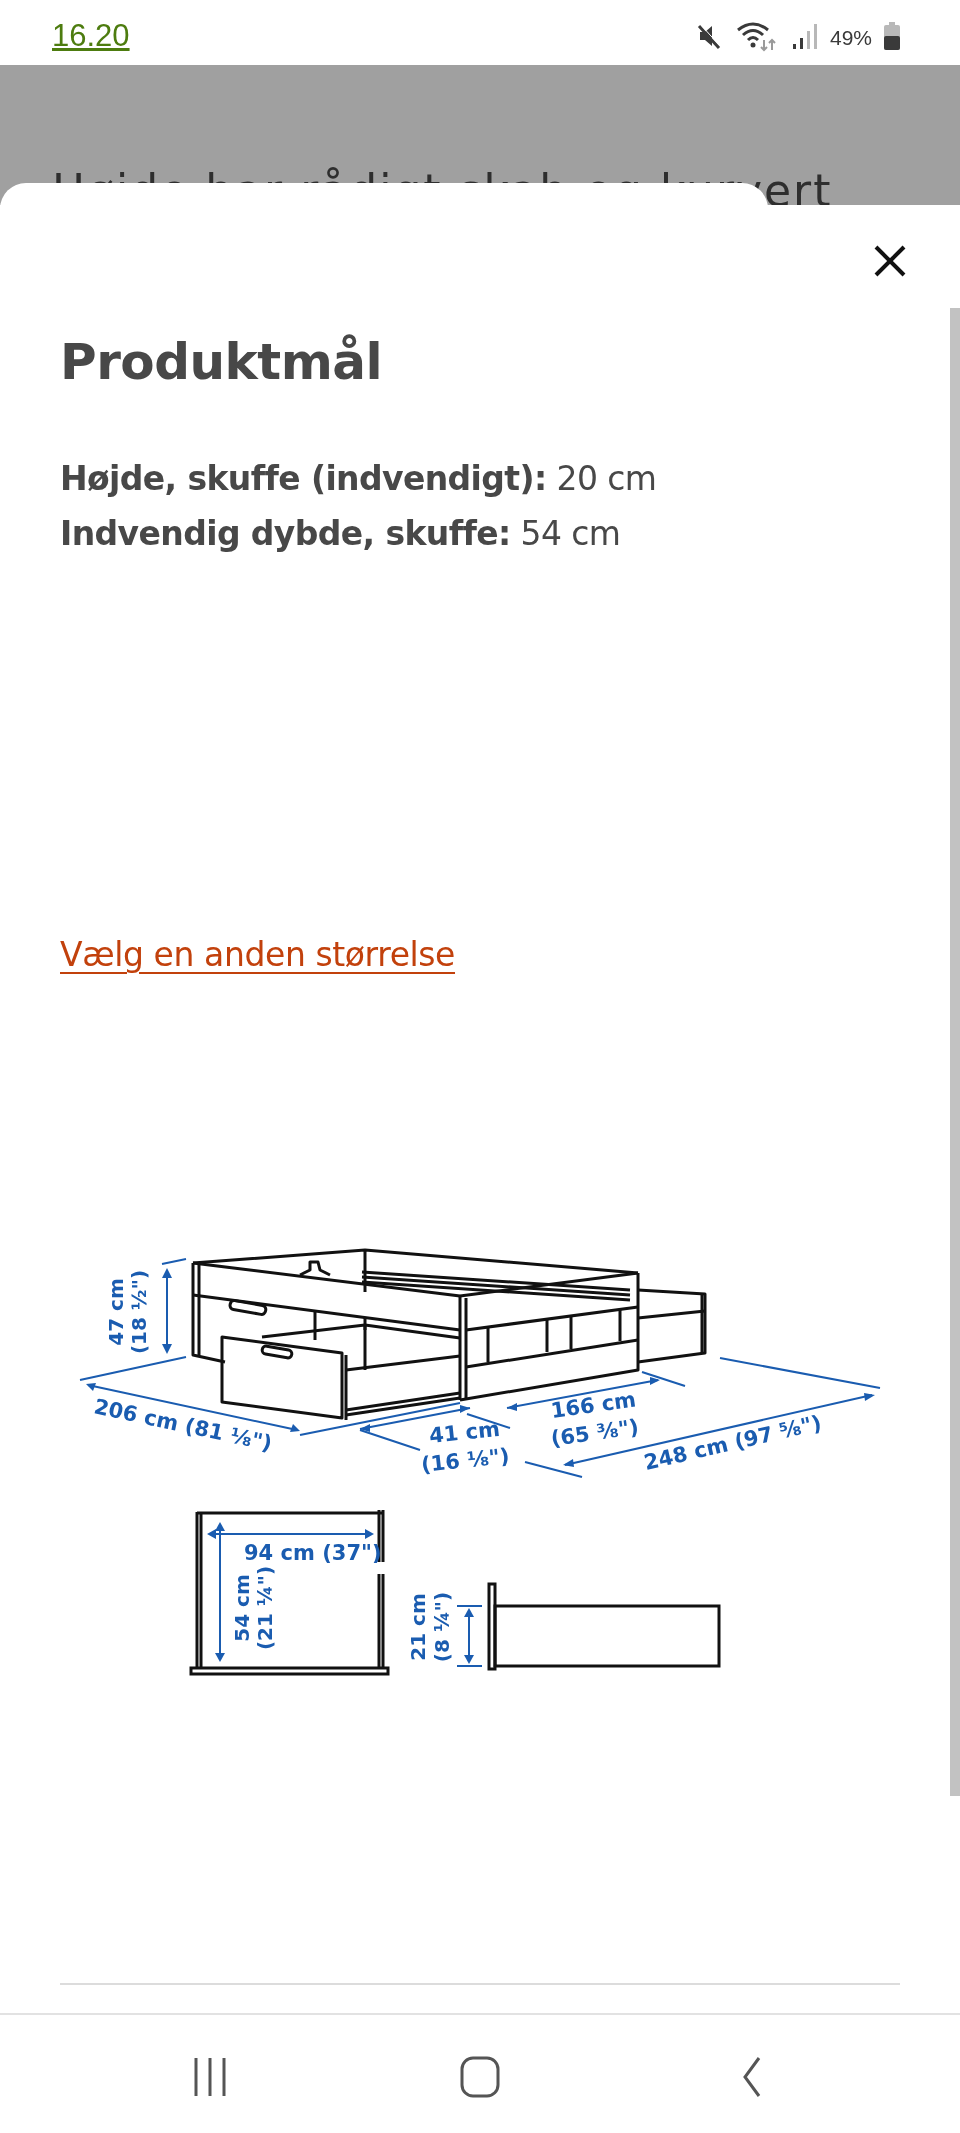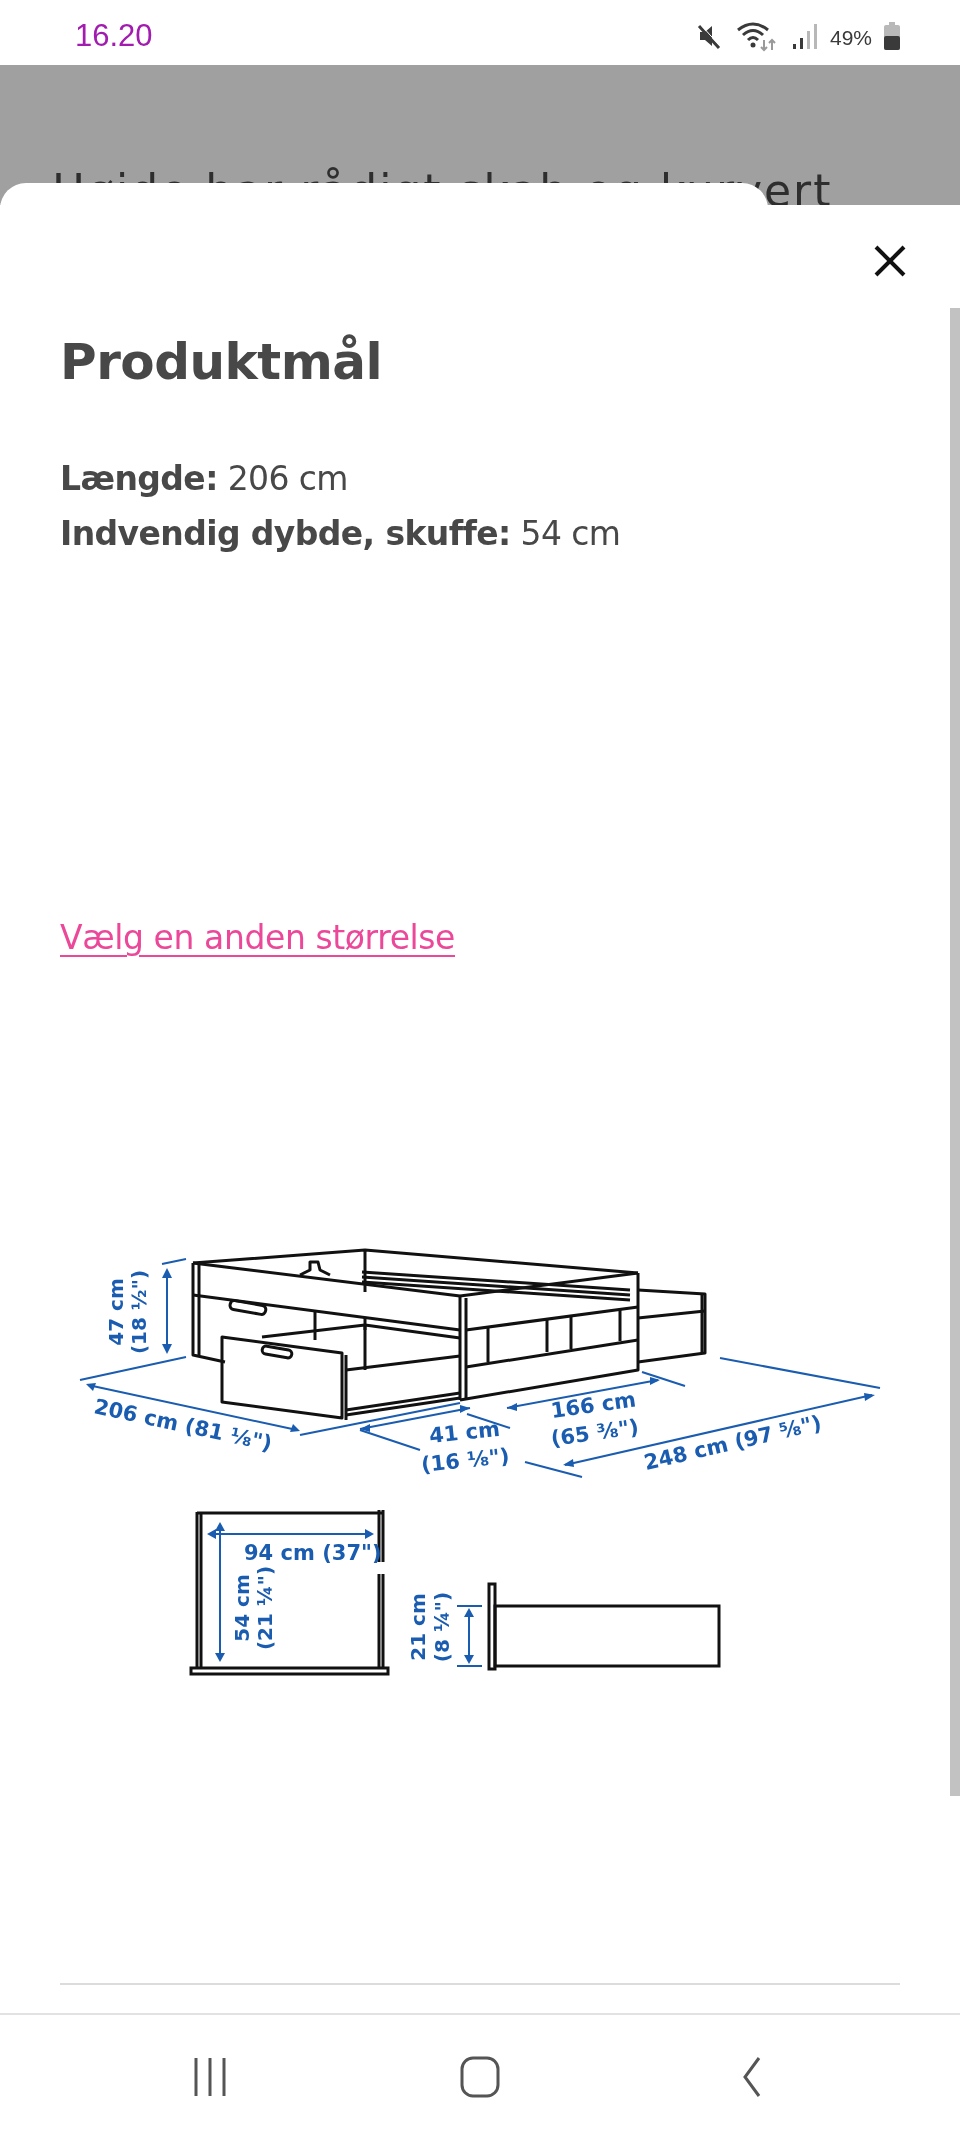--- a/index.html
+++ b/index.html
@@ -7,23 +7,24 @@
       width: 960px; height: 2133px; overflow: hidden;
       background: #ffffff;
       font-family: "DejaVu Sans", "Liberation Sans", sans-serif;
       color: #484848;
     }
     .status-bar {
       position: absolute; left: 0; top: 0; width: 960px; height: 65px;
       background: #ffffff;
     }
     .status-time {
-      position: absolute; left: 75px; top: 18px;
-      font-size: 31px; color: #a21caf; letter-spacing: 0px;
+      position: absolute; left: 52px; top: 18px;
+      font-size: 31px; color: #4d7c0f; letter-spacing: 0px;
       font-family: "Liberation Sans", sans-serif;
+      text-decoration: underline;
     }
     .status-right {
       position: absolute; right: 60px; top: 18px; height: 40px;
       display: flex; align-items: center; gap: 12px;
     }
     .status-batt-text {
       font-size: 21px; color: #3a3a3a;
       font-family: "Liberation Sans", sans-serif;
     }
     .backdrop {
@@ -58,22 +59,22 @@
     }
     .dims {
       position: absolute; left: 60px; top: 268px; list-style: none;
     }
     .dims li {
       height: 55px; line-height: 55px; font-size: 33px; white-space: nowrap;
       color: #484848; letter-spacing: -0.6px;
     }
     .dims .lbl { font-weight: bold; }
     .link {
-      position: absolute; left: 60px; top: 735px;
-      font-size: 33px; color: #ec4899; text-decoration: underline;
+      position: absolute; left: 60px; top: 752px;
+      font-size: 33px; color: #c2410c; text-decoration: underline;
       text-underline-offset: 6px; text-decoration-thickness: 2px;
       letter-spacing: -0.4px; cursor: pointer; text-align: center;
     }
     .diagram {
       position: absolute; left: 0; top: 1000px; width: 960px; height: 720px;
     }
     .diagram svg text {
       font-family: "DejaVu Sans", sans-serif; font-weight: bold; fill: #1a5cb0;
     }
     .divider {
@@ -141,21 +142,21 @@
       <line x1="3" y1="3" x2="31" y2="31" stroke="#111" stroke-width="4"></line>
       <line x1="31" y1="3" x2="3" y2="31" stroke="#111" stroke-width="4"></line>
     </svg>
   </div>
 
   <div class="scrollbar"></div>
 
   <h1 class="title">Produktmål</h1>
 
   <ul class="dims">
-    <li><span class="lbl">Længde:</span> <span>206 cm</span></li>
+    <li><span class="lbl">Højde, skuffe (indvendigt):</span> <span>20 cm</span></li>
     <li><span class="lbl">Indvendig dybde, skuffe:</span> <span>54 cm</span></li>
   </ul>
 
   <a class="link">Vælg en anden størrelse</a>
 
   <div class="diagram">
     <svg width="960" height="720" viewBox="0 1183 960 720">
       <g stroke="#111" stroke-width="3" fill="none" stroke-linejoin="round">
 
         <path d="M193 1263 L365 1250 L638 1273"></path>

